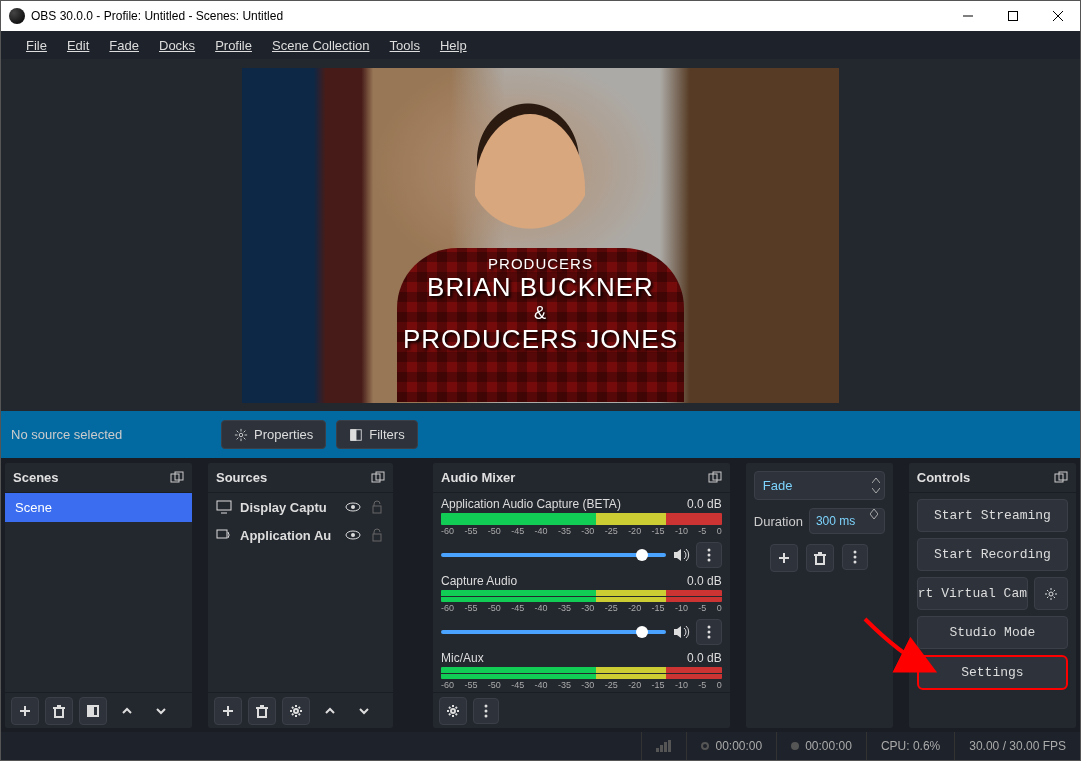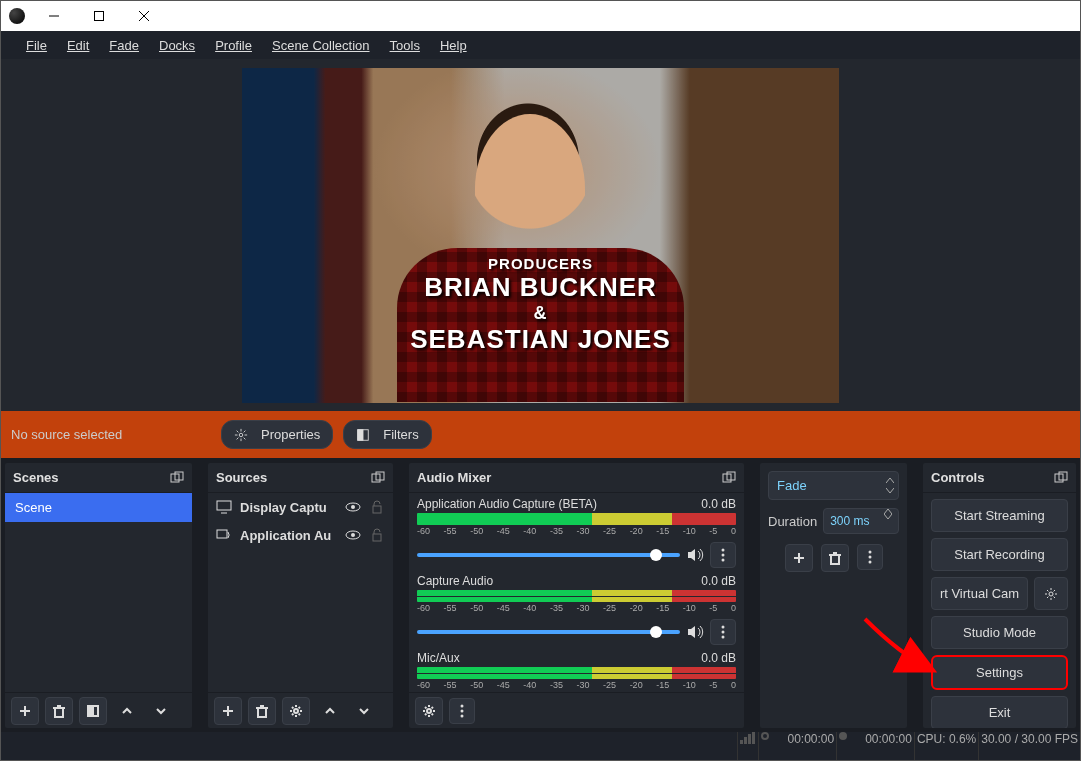--- a/index.html
+++ b/index.html
@@ -33,41 +33,41 @@
   .preview-canvas .head {
       position:absolute; left: 39%; top: 14%; width: 110px; height: 150px;
       background: radial-gradient(circle at 50% 35%, #d9a77e 55%, transparent 56%);
       border-radius: 50% 50% 45% 45%;
   }
   .preview-canvas .hair {
       position:absolute; left: 37%; top: 6%; width: 130px; height: 120px;
       background: radial-gradient(ellipse at 50% 60%, #2a1a10 55%, transparent 56%);
       border-radius: 60% 60% 50% 50%;
   }
-  .preview-canvas .credits { position: absolute; left: 0; right: 0; top: 56%; text-align: center; color: #fff; font-family: "Comic Sans MS", cursive; font-weight: bold; text-shadow: 2px 2px 3px #000; letter-spacing: 1px; }
+  .preview-canvas .credits { position: absolute; left: 0; right: 0; top: 56%; text-align: center; color: #fff; font-family: "Comic Sans MS", cursive; font-weight: normal; text-shadow: 2px 2px 3px #000; letter-spacing: 1px; }
   .preview-canvas .credits .ln1 { font-size: 15px; font-variant: small-caps; }
   .preview-canvas .credits .ln2 { font-size: 26px; font-variant: small-caps; }
   .preview-canvas .credits .ln3 { font-size: 18px; }
   .preview-canvas .credits .ln4 { font-size: 26px; font-variant: small-caps; }
 
-  .source-toolbar { height: 48px; background: #c2410c; display: flex; align-items: center; padding: 0 10px; gap: 10px; border-bottom: 1px solid #1a1d23; }
+  .source-toolbar { height: 48px; background: #0369a1; display: flex; align-items: center; padding: 0 10px; gap: 10px; border-bottom: 1px solid #1a1d23; }
   .source-toolbar .lbl { color: #ccc; font-size: 13px; flex: 0 0 200px; }
-  .tb-btn { background: #2d323b; border: 1px solid #3a3f48; color: #ddd; font-size: 13px; padding: 6px 12px; border-radius: 12px; display: inline-flex; align-items: center; gap: 13px; cursor: pointer; }
+  .tb-btn { background: #2d323b; border: 1px solid #3a3f48; color: #ddd; font-size: 13px; padding: 6px 12px; border-radius: 4px; display: inline-flex; align-items: center; gap: 6px; cursor: pointer; }
   .tb-btn svg { width: 14px; height: 14px; stroke: #ddd; fill: #ddd; }
 
   .docks { flex: 1; display: flex; gap: 16px; padding: 4px; background: #1a1d23; min-height: 0; }
   .dock { background: #23272e; border-radius: 2px; display: flex; flex-direction: column; min-height: 0; }
   .dock-title { height: 30px; display: flex; align-items: center; justify-content: space-between; padding: 0 8px; color: #e0e0e0; font-size: 13px; font-weight: 600; border-bottom: 1px solid #1a1d23; }
   .dock-title .popout { width: 14px; height: 14px; cursor: pointer; }
   .dock-body { flex: 1; overflow: hidden; position: relative; }
   .dock-footer { height: 36px; display: flex; align-items: center; gap: 6px; padding: 0 6px; border-top: 1px solid #1a1d23; }
 
   .d-scenes { flex: 0 0 187px; }
   .d-sources { flex: 0 0 185px; }
-  .d-mixer { flex: 1; }
+  .d-mixer { flex: 1; margin-left: 24px; }
   .d-trans { flex: 0 0 147px; }
   .d-ctrl { flex: 0 0 153px; }
 
   .scene-item { background: #3a6df0; color: #fff; font-size: 13px; padding: 7px 10px; cursor: pointer; }
 
   .source-row { display: flex; align-items: center; gap: 8px; color: #ddd; font-size: 13px; padding: 6px 8px; cursor: pointer; }
   .source-row .icn { width: 16px; height: 16px; flex: none; }
   .source-row .txt { flex: 1; overflow: hidden; white-space: nowrap; text-overflow: ellipsis; font-weight: bold; }
   .source-row .eye, .source-row .lock { width: 16px; height: 16px; flex: none; cursor: pointer; }
   .source-row .lock svg { stroke: #666; }
@@ -90,42 +90,43 @@
 
   .trans-select { display: flex; align-items: center; background: #2d323b; border: 1px solid #3a3f48; border-radius: 4px; margin: 8px; }
   .trans-select .val { flex: 1; padding: 6px 8px; color: #7dd3fc; font-size: 13px; }
   .trans-select .spin { width: 16px; display: flex; flex-direction: column; }
   .trans-select .spin div { height: 10px; display:flex; align-items:center; justify-content:center; }
   .dur-row { display: flex; align-items: center; gap: 6px; padding: 0 8px; color: #ccc; font-size: 13px; }
   .dur-input { flex: 1; display:flex; background:#2d323b; border:1px solid #3a3f48; border-radius:4px; }
   .dur-input .val { flex:1; padding: 5px 6px; color:#7dd3fc; font-size: 12px; }
   .trans-btns { display: flex; gap: 8px; justify-content: center; margin-top: 10px; }
 
-  .ctrl-btn { display: block; margin: 6px 8px; padding: 8px 0; text-align: center; background: #2d323b; border: 1px solid #3a3f48; color: #ddd; font-size: 13px; border-radius: 4px; cursor: pointer; }
+  .ctrl-btn { display: block; margin: 6px 8px; padding: 8px 0; text-align: center; background: #2d323b; border: 1px solid #3a3f48; color: #ddd; font-size: 13px; border-radius: 4px; cursor: pointer; font-family: Liberation Mono, monospace; }
   .ctrl-vcam-row { display:flex; gap:6px; margin: 6px 8px; }
   .ctrl-vcam-row .ctrl-btn { flex:1; margin:0; overflow:hidden; white-space:nowrap; }
   .ctrl-vcam-row .gear { width: 34px; flex:none; margin:0; display:flex; align-items:center; justify-content:center; }
   .ctrl-settings-hl { border: 2px solid #f00 !important; border-radius: 6px; }
 
   .statusbar { height: 28px; background: #1e222a; display:flex; align-items:center; color:#aaa; font-size:12px; }
   .statusbar .spacer { flex:1; }
-  .statusbar .cell { padding: 0 2px; border-left: 1px solid #333; height: 100%; display:flex; align-items:flex-start; gap:18px; }
+  .statusbar .cell { padding: 0 14px; border-left: 1px solid #333; height: 100%; display:flex; align-items:center; gap:6px; }
   .dot { width: 8px; height: 8px; border-radius: 50%; background:#555; display:inline-block; }
 
   .red-arrow { position:absolute; left: 860px; top: 614px; pointer-events:none; }
 
   svg { display:block; }
 </style>
 </head>
 <body>
 
 <div class="window">
 
   <div class="titlebar">
     <div class="obs-logo"></div>
+    <div class="title-text">OBS 30.0.0 - Profile: Untitled - Scenes: Untitled</div>
     <div class="win-btns">
       <div class="win-btn">
           <svg viewBox="0 0 10 10">
             <line x1="0" y1="5" x2="10" y2="5"></line>
           </svg>
         </div>
       <div class="win-btn">
           <svg viewBox="0 0 10 10">
             <rect x="0.5" y="0.5" width="9" height="9"></rect>
           </svg>
@@ -153,21 +154,21 @@
   <div class="preview-area">
     <div class="preview-canvas">
       <div class="scene-bg"></div>
       <div class="shirt"></div>
       <div class="hair"></div>
       <div class="head"></div>
       <div class="credits">
         <div class="ln1">PRODUCERS</div>
         <div class="ln2">BRIAN BUCKNER</div>
         <div class="ln3">&amp;</div>
-        <div class="ln4">SEBASTIAN JONES</div>
+        <div class="ln4">PRODUCERS JONES</div>
       </div>
     </div>
   </div>
 
   <div class="source-toolbar">
     <div class="lbl">No source selected</div>
     <button class="tb-btn">
       <svg viewBox="0 0 16 16">
           <circle cx="8" cy="8" r="2" fill="none" stroke="#ddd"></circle>
           <path d="M8 1v3M8 12v3M1 8h3M12 8h3M3 3l2 2M11 11l2 2M13 3l-2 2M5 11l-2 2" stroke="#ddd"></path>
@@ -529,21 +530,20 @@
           <div class="ctrl-btn">rt Virtual Cam</div>
           <div class="ctrl-btn gear">
               <svg width="14" height="14" viewBox="0 0 14 14">
                 <circle cx="7" cy="7" r="2" stroke="#ddd" fill="none"></circle>
                 <path d="M7 1v2M7 11v2M1 7h2M11 7h2M3 3l1.4 1.4M9.6 9.6L11 11M11 3L9.6 4.4M4.4 9.6L3 11" stroke="#ddd"></path>
               </svg>
             </div>
         </div>
         <div class="ctrl-btn">Studio Mode</div>
         <div class="ctrl-btn ctrl-settings-hl">Settings</div>
-        <div class="ctrl-btn">Exit</div>
       </div>
     </div>
   </div>
 
   <div class="statusbar">
     <div class="spacer"></div>
     <div class="cell">
       <svg width="16" height="12" viewBox="0 0 16 12">
           <rect x="0" y="8" width="3" height="4" fill="#555"></rect>
           <rect x="4" y="5" width="3" height="7" fill="#555"></rect>

